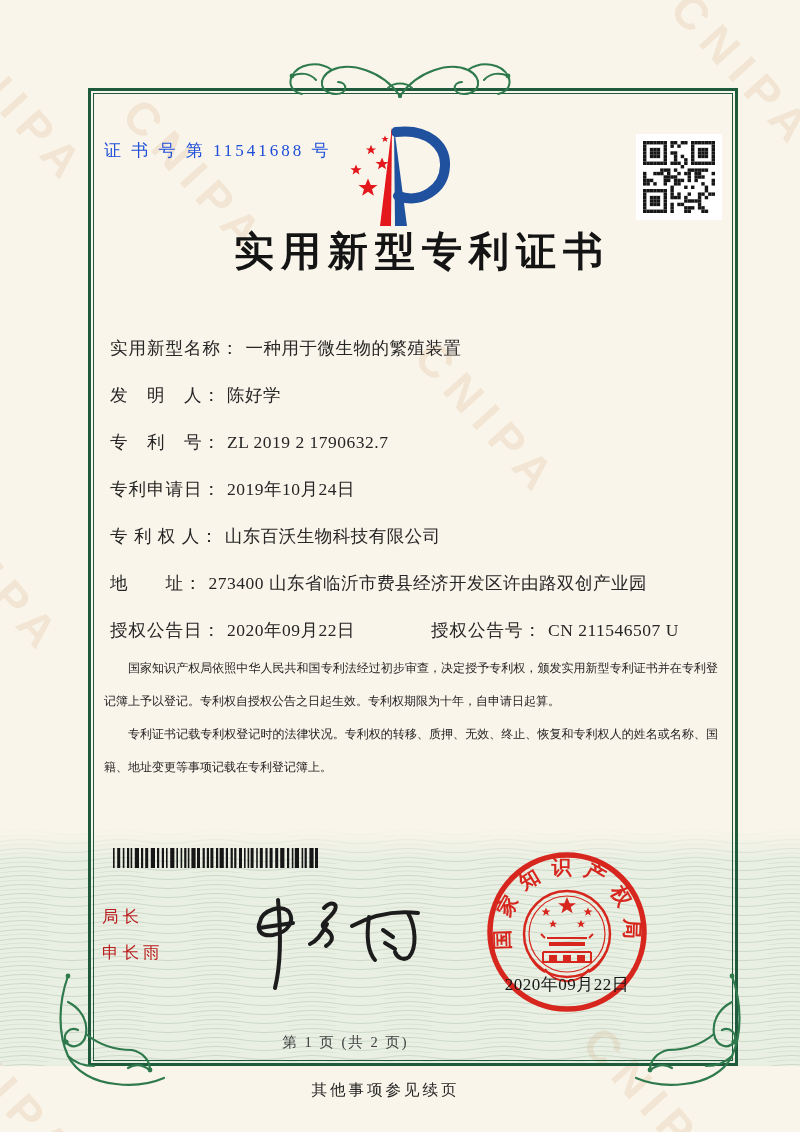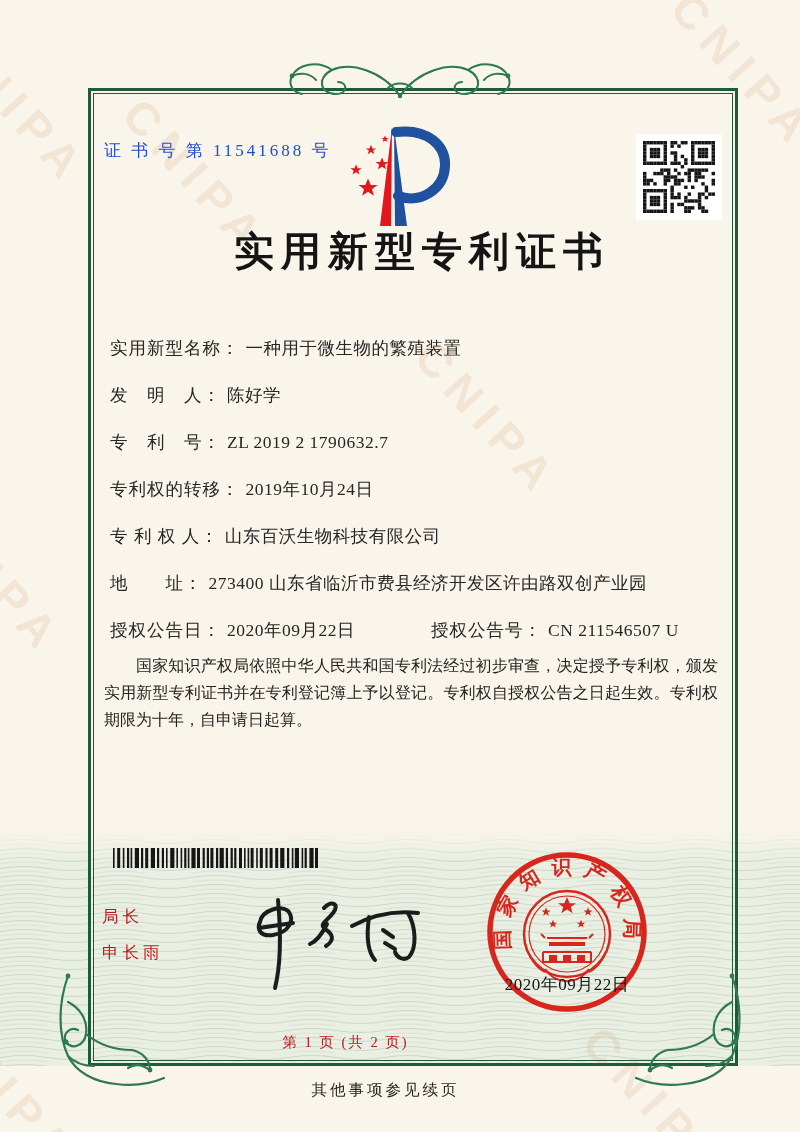--- a/index.html
+++ b/index.html
@@ -31,32 +31,32 @@
 
   .title{left:88px;top:224px;width:522px;text-align:right;font-size:40px;
          font-weight:bold;letter-spacing:7px;color:#141414;}
 
   .fields{left:104px;top:336px;width:615px;font-size:17.5px;color:#262626;}
   .frow{position:absolute;left:0;white-space:nowrap;}
   .flabel{letter-spacing:1px;margin-left:6px;}
   .fval{margin-left:6px;letter-spacing:0.5px;}
   .gpair2{position:absolute;left:321px;top:0;text-align:center;}
 
-  .paras{left:104px;top:652px;width:614px;font-size:16px;line-height:27px;
+  .paras{left:104px;top:652px;width:614px;font-size:12px;line-height:33px;
          text-align:justify;color:#242424;}
   .paras p{margin:0;text-indent:2em;}
 
   .signer{left:102px;font-size:16.5px;letter-spacing:4px;color:#b91c1c;}
   .sig{left:232px;top:882px;}
 
   .sealdate{left:477px;top:973px;width:180px;text-align:center;font-size:17px;
             letter-spacing:0.5px;color:#161616;font-weight:500;}
 
   .pagefoot{left:88px;top:1033px;width:515px;text-align:center;font-size:14.5px;
-            letter-spacing:2px;color:#b91c1c;}
+            letter-spacing:2px;color:#404040;}
   .contnote{left:0;top:1080px;width:771px;text-align:center;font-size:15.5px;
             letter-spacing:3px;color:#242424;}
 </style>
 </head>
 <body>
 
 <div class="abs waveband">
   <svg width="800" height="238">
     <defs>
       <pattern id="wv" width="96" height="9" patternUnits="userSpaceOnUse">
@@ -359,35 +359,36 @@
 <div class="abs title">实用新型专利证书</div>
 
 <div class="abs fields">
   <div class="frow" style="top:0">
     <span class="flabel">实用新型名称：</span><span class="fval">一种用于微生物的繁殖装置</span></div>
   <div class="frow" style="top:47px">
     <span class="flabel">发　明　人：</span><span class="fval">陈好学</span></div>
   <div class="frow" style="top:94px">
     <span class="flabel">专　利　号：</span><span class="fval">ZL 2019 2 1790632.7</span></div>
   <div class="frow" style="top:141px">
-    <span class="flabel">专利权的转移：</span><span class="fval">2019年10月24日</span></div>
+    <span class="flabel">专利申请日：</span><span class="fval">2019年10月24日</span></div>
   <div class="frow" style="top:188px">
     <span class="flabel">专 利 权 人：</span><span class="fval">山东百沃生物科技有限公司</span></div>
   <div class="frow" style="top:235px">
     <span class="flabel">地　　址：</span><span class="fval">273400 山东省临沂市费县经济开发区许由路双创产业园</span></div>
   <div class="frow" style="top:282px">
     <span class="flabel">授权公告日：</span><span class="fval">2020年09月22日</span>
     <span class="gpair2">
       <span class="flabel">授权公告号：</span><span class="fval">CN 211546507 U</span>
     </span>
   </div>
 </div>
 
 <div class="abs paras">
   <p>国家知识产权局依照中华人民共和国专利法经过初步审查，决定授予专利权，颁发实用新型专利证书并在专利登记簿上予以登记。专利权自授权公告之日起生效。专利权期限为十年，自申请日起算。</p>
+  <p>专利证书记载专利权登记时的法律状况。专利权的转移、质押、无效、终止、恢复和专利权人的姓名或名称、国籍、地址变更等事项记载在专利登记簿上。</p>
 </div>
 
 <svg id="barcode" class="abs" style="left:113px;top:848px" width="208" height="20">
     <rect x="0" y="0" width="1.6" height="20" fill="#161616"></rect>
     <rect x="4.2" y="0" width="3" height="20" fill="#161616"></rect>
     <rect x="9.8" y="0" width="1.6" height="20" fill="#161616"></rect>
     <rect x="14" y="0" width="2.2" height="20" fill="#161616"></rect>
     <rect x="17.6" y="0" width="1.6" height="20" fill="#161616"></rect>
     <rect x="21.8" y="0" width="4.2" height="20" fill="#161616"></rect>
     <rect x="28" y="0" width="2.2" height="20" fill="#161616"></rect>

